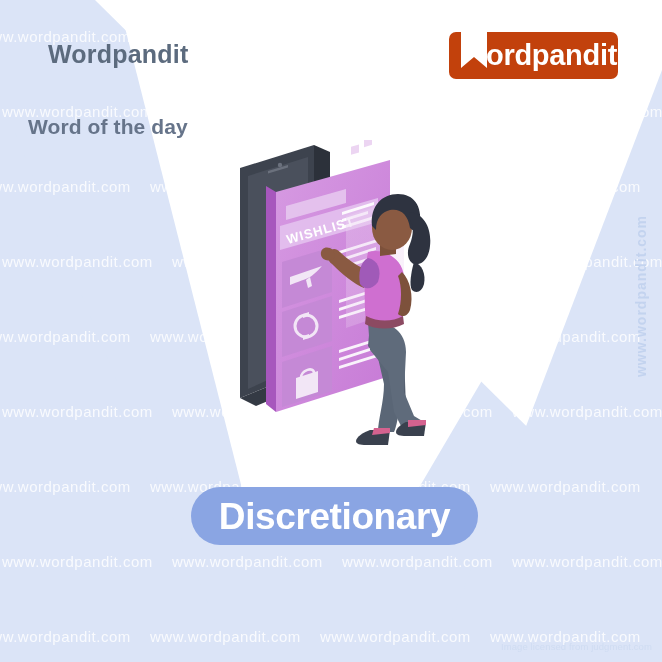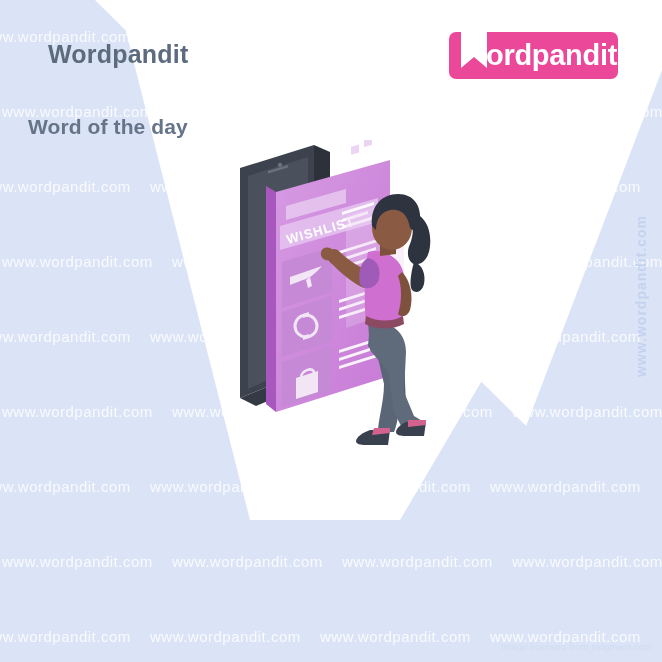--- a/index.html
+++ b/index.html
@@ -78,21 +78,21 @@
     left:28px; top:70px;
     font-size:21px; font-weight:700; color:#66748a;
     letter-spacing:0.1px;
     margin-top:45px;
   }
 
   
   #logo {
     position:absolute; right:44px; top:32px;
     width:169px; height:47px;
-    background:#ec4899;
+    background:#c2410c;
     border-radius:7px;
     z-index:6;
     display:flex; align-items:center;
   }
   #logo-bookmark {
     position:absolute; left:12px; top:-5px;
     width:26px; height:41px;
   }
   #logo-word {
     position:absolute; left:37px; top:50%;
@@ -312,17 +312,20 @@
 
       <ellipse cx="174" cy="88" rx="20" ry="22" fill="#8a5a42"></ellipse>
 
       <path d="M154,86 C152,66 164,54 180,54 C196,54 204,66 202,84 C200,92 196,92 192,88 C190,74 182,68 172,70 C164,72 158,78 158,90 Z" fill="#2e3340"></path>
 
       <path d="M192,72 C206,74 214,88 212,106 C211,118 204,126 196,124 C190,122 188,112 192,104 C196,94 196,82 190,78 Z" fill="#2e3340"></path>
       <path d="M196,122 C204,124 208,134 206,144 C204,152 198,154 194,150 C191,146 193,132 196,122 Z" fill="#2e3340"></path>
     </g>
   </svg>
 
+  <div id="word-pill">
+    <span id="word-text">Discretionary</span>
+  </div>
 
 
   <div id="credit">Image licensed from judgment.com</div>
 
 </div>
 
 </body></html>

